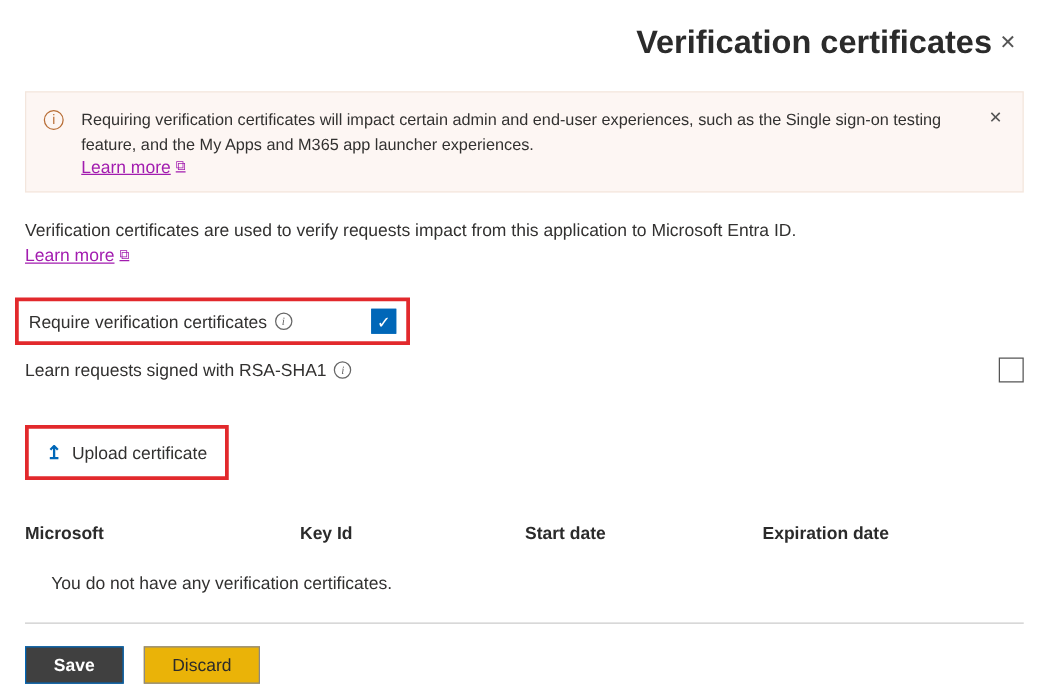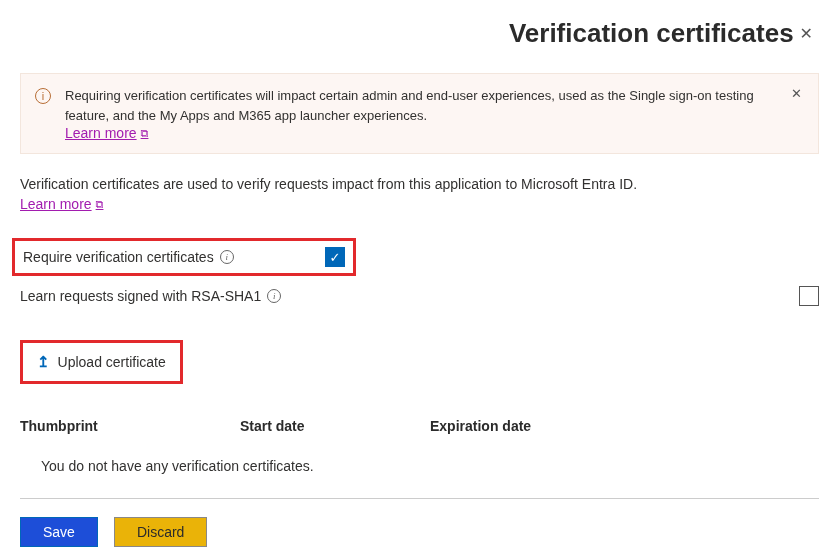--- a/index.html
+++ b/index.html
@@ -42,21 +42,21 @@
     .desc { margin-bottom: 4px; }
     .desc-link { margin-bottom: 26px; display: inline-flex; align-items: center; gap: 4px; }
 
     .option-group { margin-bottom: 34px; }
     .option-row { display: flex; align-items: center; margin-bottom: 14px; }
     .option-row.highlight {
       border: 3px solid #e2292c;
       padding: 6px 8px 6px 8px;
       margin-left: -8px;
       margin-bottom: 10px;
-      width: 344px;
+      width: 316px;
     }
     .option-label { display: flex; align-items: center; gap: 6px; flex: 1; }
     .info-circle {
       display: inline-flex; align-items: center; justify-content: center;
       width: 14px; height: 14px; border: 1px solid #666; border-radius: 50%;
       font-size: 9px; color: #666; font-style: italic; font-family: serif;
     }
     .checkbox {
       width: 20px; height: 20px; border: 1px solid #555;
       display: flex; align-items: center; justify-content: center;
@@ -82,36 +82,36 @@
     .col-start { width: 190px; }
     .col-exp { flex: 1; }
     .empty-msg { margin-bottom: 24px; margin-left: 21px; }
     .divider { border: none; border-top: 1px solid #ccc; margin-bottom: 18px; }
 
     .footer { display: flex; gap: 16px; }
     .btn {
       padding: 6px 22px; font-size: 14px; cursor: pointer;
       border: 1px solid #8a8886; background: #eab308; color: #2b2b2b;
     }
-    .btn-primary { background: #1d4ed8; border-color: #0067b8; color: #fff; font-weight: 400; }
+    .btn-primary { background: #404040; border-color: #0067b8; color: #fff; font-weight: 700; }
   </style>
 </head>
 <body>
 
 
 
 <div class="header">
   <h1>Verification certificates</h1>
   <span class="close-x">✕</span>
 </div>
 
 <div class="banner">
   <span class="banner-icon">i</span>
   <span class="banner-close">✕</span>
-  <div class="banner-text">Requiring verification certificates will impact certain admin and end-user experiences, used as the Single sign-on testing feature, and the My Apps and M365 app launcher experiences.</div>
+  <div class="banner-text">Requiring verification certificates will impact certain admin and end-user experiences, such as the Single sign-on testing feature, and the My Apps and M365 app launcher experiences.</div>
   <a class="link">
     <span>Learn more</span>
     <span class="ext">⧉</span>
   </a>
 </div>
 
 <div class="desc">Verification certificates are used to verify requests impact from this application to Microsoft Entra ID.</div>
 <a class="link desc-link">
   <span>Learn more</span>
   <span class="ext">⧉</span>
@@ -135,21 +135,22 @@
 </div>
 
 <div class="upload-section">
   <div class="upload-btn">
     <span class="upload-glyph">↥</span>
     <span>Upload certificate</span>
   </div>
 </div>
 
 <div class="table-header">
-  <div class="col-thumb">Thumbprint</div>
+  <div class="col-thumb">Microsoft</div>
+  <div class="col-key">Key Id</div>
   <div class="col-start">Start date</div>
   <div class="col-exp">Expiration date</div>
 </div>
 
 <div class="empty-msg">You do not have any verification certificates.</div>
 
 <hr class="divider">
 
 <div class="footer">
   <button class="btn btn-primary">Save</button>

